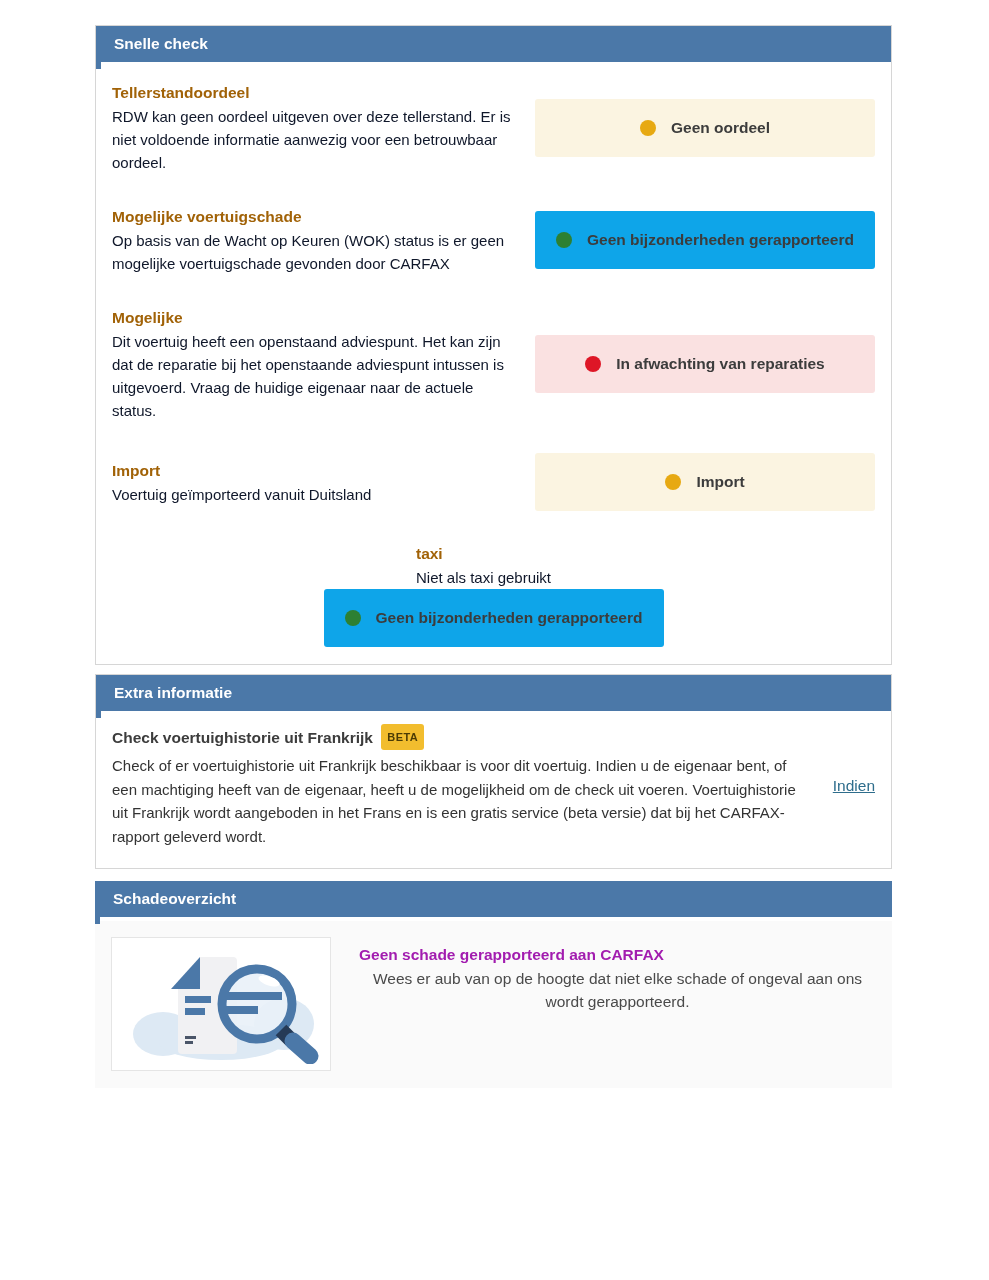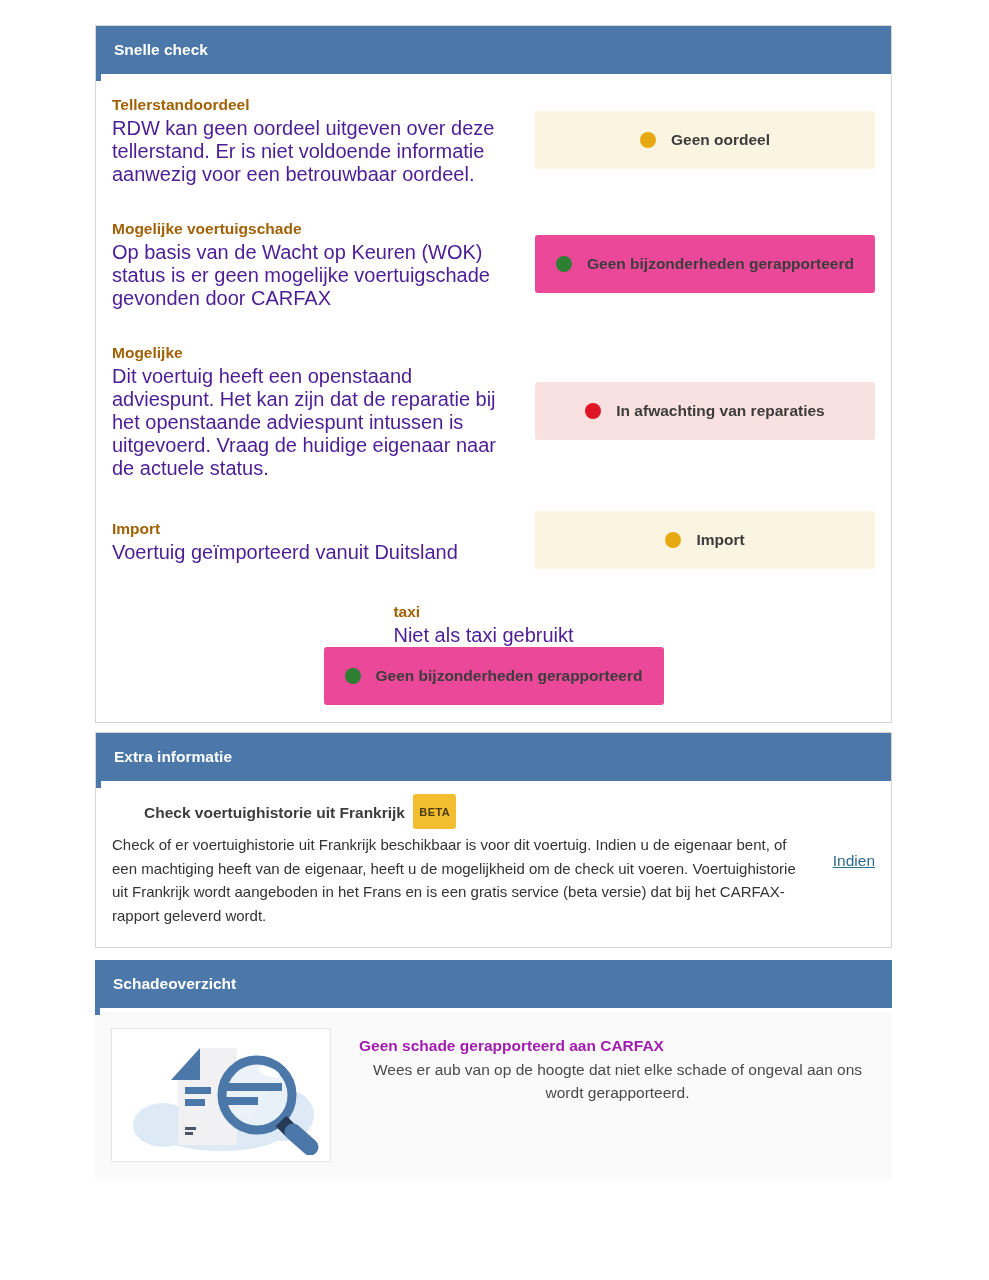--- a/index.html
+++ b/index.html
@@ -17,60 +17,60 @@
   .card {
     border: 1px solid #d6d6d6;
     background: #fff;
   }
   .card-header {
     position: relative;
     background: #4b78a8;
     color: #ffffff;
     font-weight: bold;
     font-size: 15.5px;
-    height: 48px;
+    height: 36px;
     display: flex;
     align-items: center;
     padding: 0 18px;
   }
   .card-header::after {
     content: "";
     position: absolute;
     left: 0; top: 100%;
     width: 5px; height: 7px;
     background: #4b78a8;
   }
 
   
   .qc-body { padding: 19px 16px 17px 16px; }
   .qc-row { display: flex; align-items: center; margin-bottom: 31px; }
   .qc-row:last-child { margin-bottom: 0; flex-direction: column; }
   .qc-text { flex: 1; padding-right: 20px; }
   .qc-title { font-weight: bold; font-size: 15.5px; line-height: 23px; color: #a16207; }
-  .qc-desc  { font-size: 20px; line-height: 23px; color: #4c1d95; max-width: 403px; margin-top: 1px; }
+  .qc-desc  { font-size: 15px; line-height: 23px; color: #0f172a; max-width: 403px; margin-top: 1px; }
   .badge {
     width: 340px; height: 58px;
     flex: none;
     display: flex; align-items: center;
     border-radius: 3px;
     padding: 12px 14px;
     font-weight: bold; font-size: 15.5px; color: #3c3c3c; justify-content: center;
   }
   .dot { width: 16px; height: 16px; border-radius: 50%; margin-right: 15px; flex: none; }
   .badge.warning { background: #fbf4e1; }
   .badge.warning .dot { background: #e7a912; }
-  .badge.ok { background: #ec4899; }
+  .badge.ok { background: #0ea5e9; }
   .badge.ok .dot { background: #2d8033; }
   .badge.alert { background: #fae1e1; }
   .badge.alert .dot { background: #de1626; }
 
   
   .extra-body { display: flex; padding: 13px 16px 20px 16px; }
   .extra-main { flex: 1; padding-right: 22px; }
-  .extra-title { font-weight: bold; font-size: 15.5px; line-height: 32px; color: #3c3c3c; margin-left: 32px; }
+  .extra-title { font-weight: bold; font-size: 15.5px; line-height: 23px; color: #3c3c3c; }
   .beta {
     display: inline-block;
     background: #f2bd2e;
     color: #4b3b05;
     font-size: 11px;
     font-weight: bold;
     letter-spacing: .4px;
     padding: 2px 6px 1px 6px;
     border-radius: 3px;
     vertical-align: 2px;

